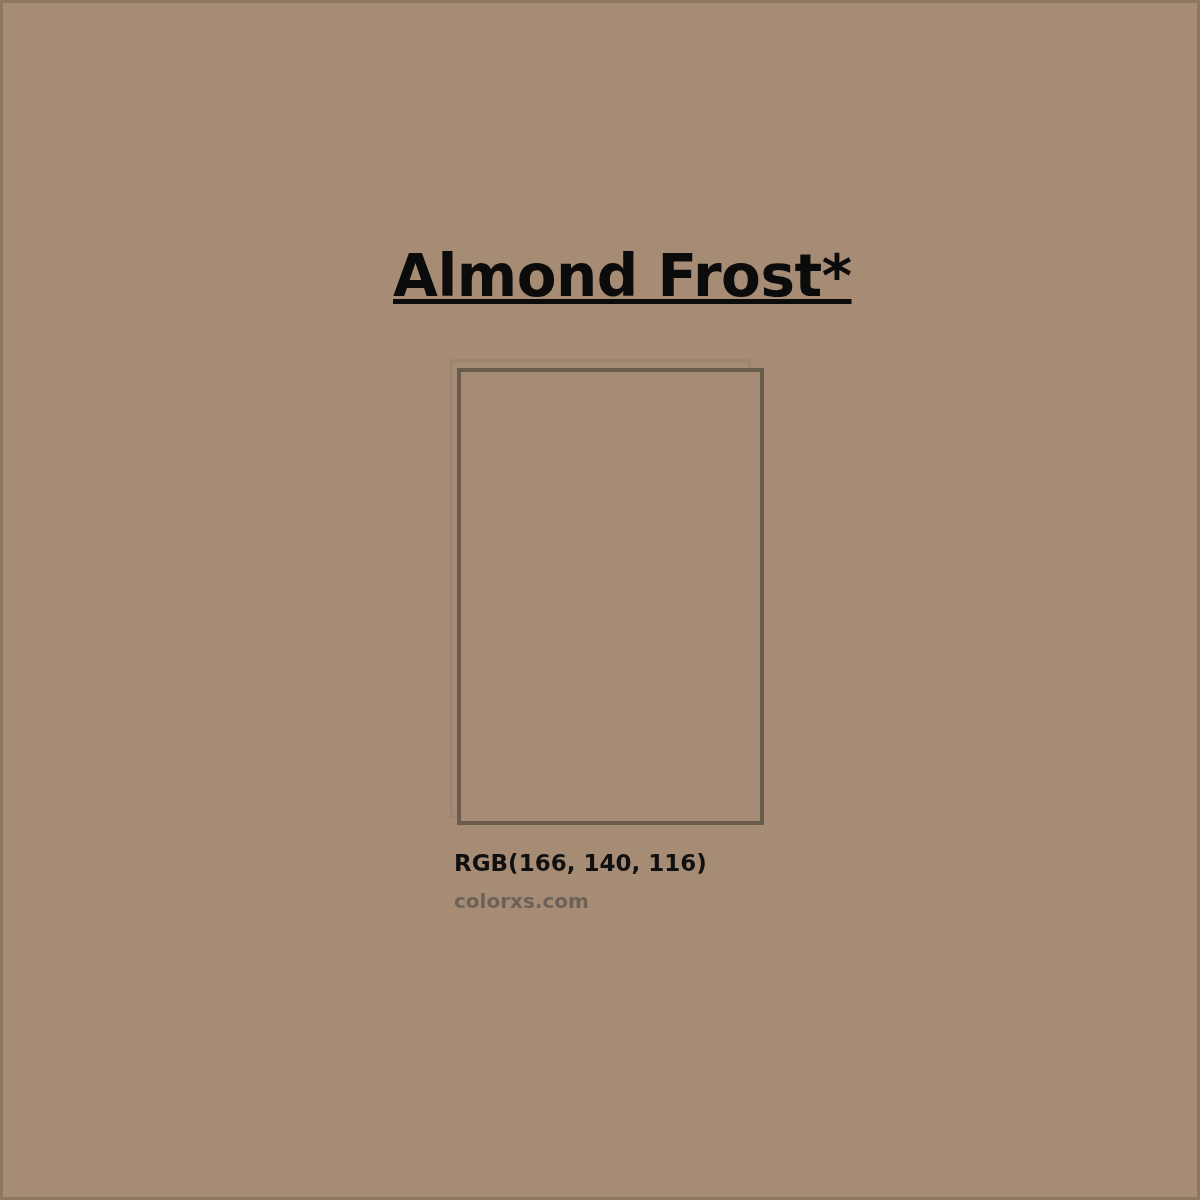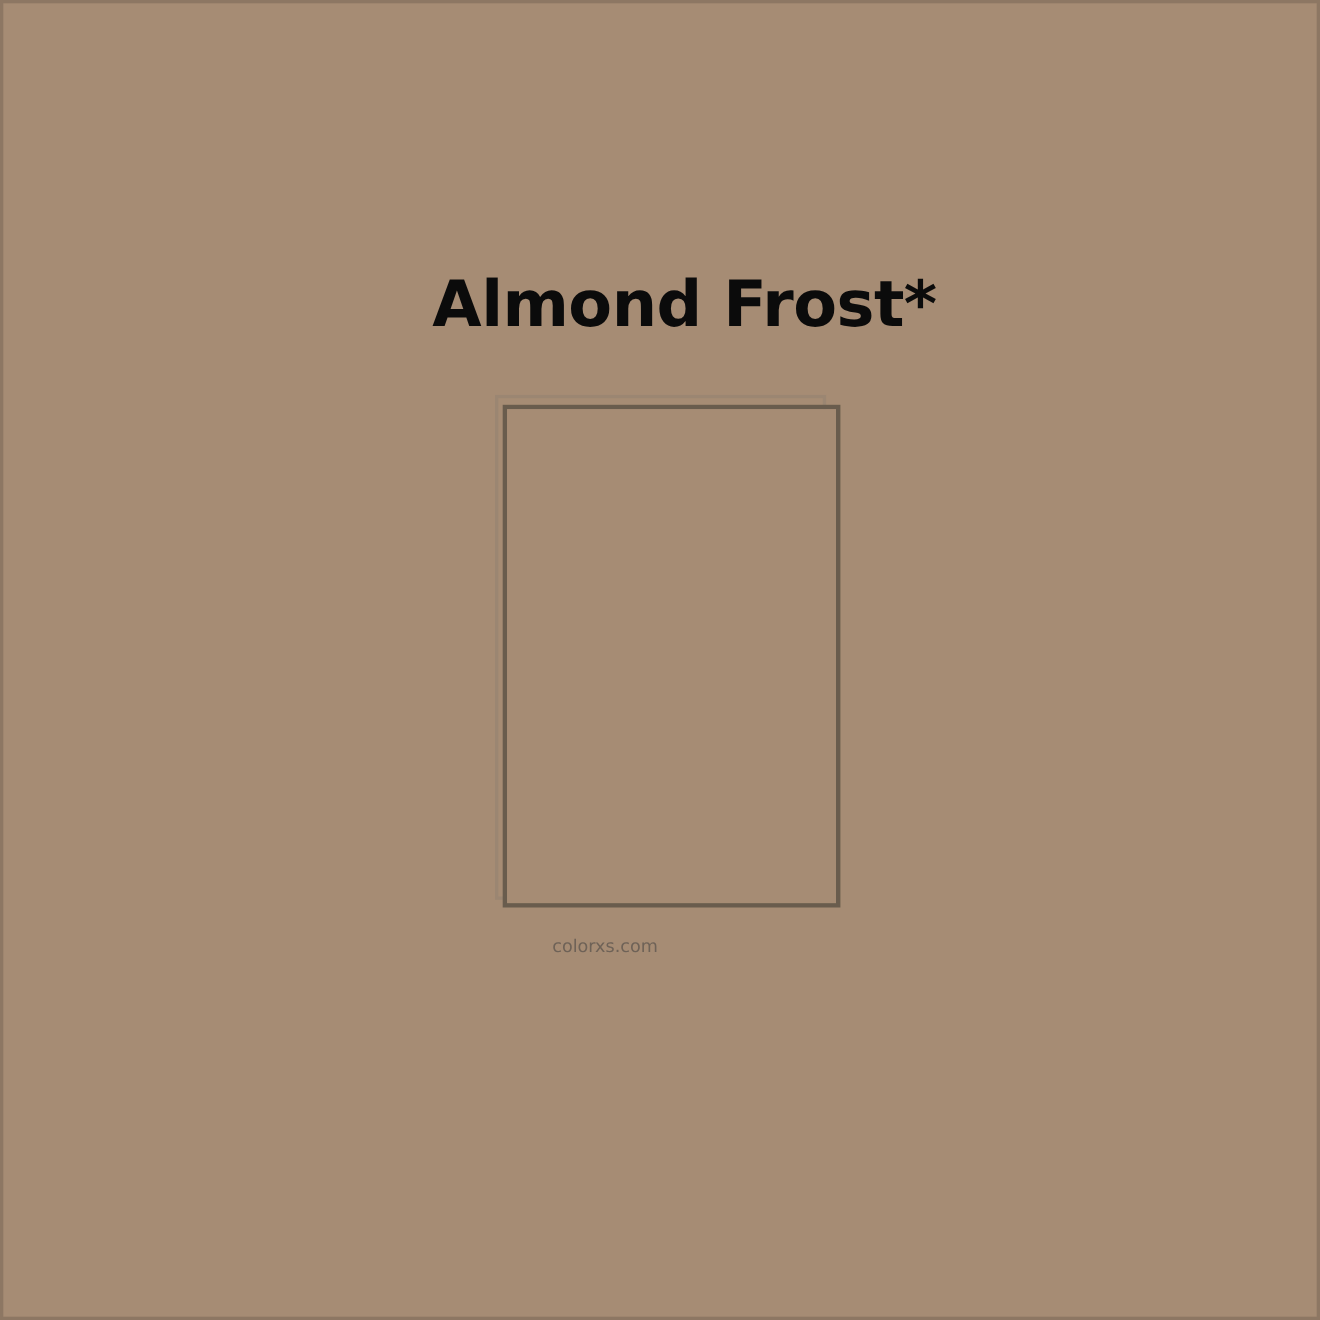--- a/index.html
+++ b/index.html
@@ -26,20 +26,21 @@
     position: absolute;
     left: 390px;
     top: 243px;
     font-family: "DejaVu Sans", sans-serif;
     font-size: 58px;
     font-weight: bold;
     letter-spacing: -0.5px;
     color: #0b0b0b;
     line-height: 1.05;
     white-space: nowrap;
+    text-decoration: underline;
   }
 
   
   .swatch-area {
     position: absolute;
     left: 444px;
     top: 353px;
     width: 320px;
     height: 472px;
   }
@@ -97,38 +98,38 @@
     font-size: 23px;
     font-weight: bold;
     color: #101010;
     line-height: 1.0;
     white-space: nowrap;
   }
 
   .info-source {
     margin-top: 16px;
     font-family: "DejaVu Sans", sans-serif;
-    font-size: 16px;
-    font-weight: normal;
+    font-size: 20px;
+    font-weight: bold;
     color: #6e6257;
     line-height: 1.0;
     white-space: nowrap;
-    margin-left: 48px;
   }
 </style>
 </head>
 <body>
 
 <div class="color-card">
 
   <div class="color-name">Almond Frost*</div>
 
   <div class="swatch-area">
     <div class="swatch-frame-outer"></div>
     <div class="swatch-frame-inner"></div>
     <div class="swatch-fill"></div>
   </div>
 
   <div class="info-block">
+    <div class="info-rgb">RGB(166, 140, 116)</div>
     <div class="info-source">colorxs.com</div>
   </div>
 
 </div>
 
 </body></html>

